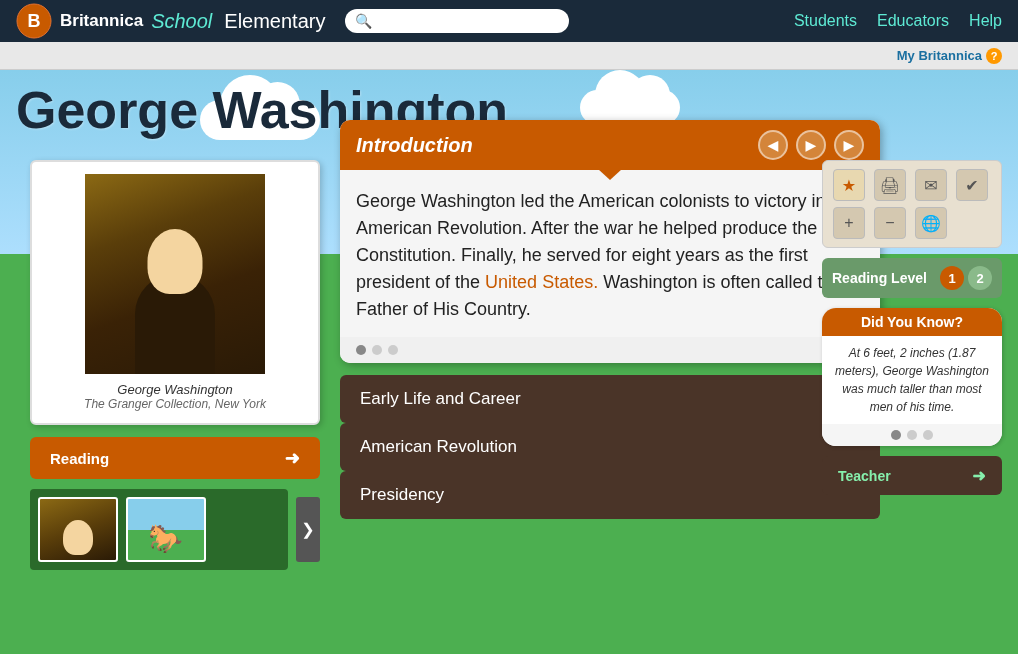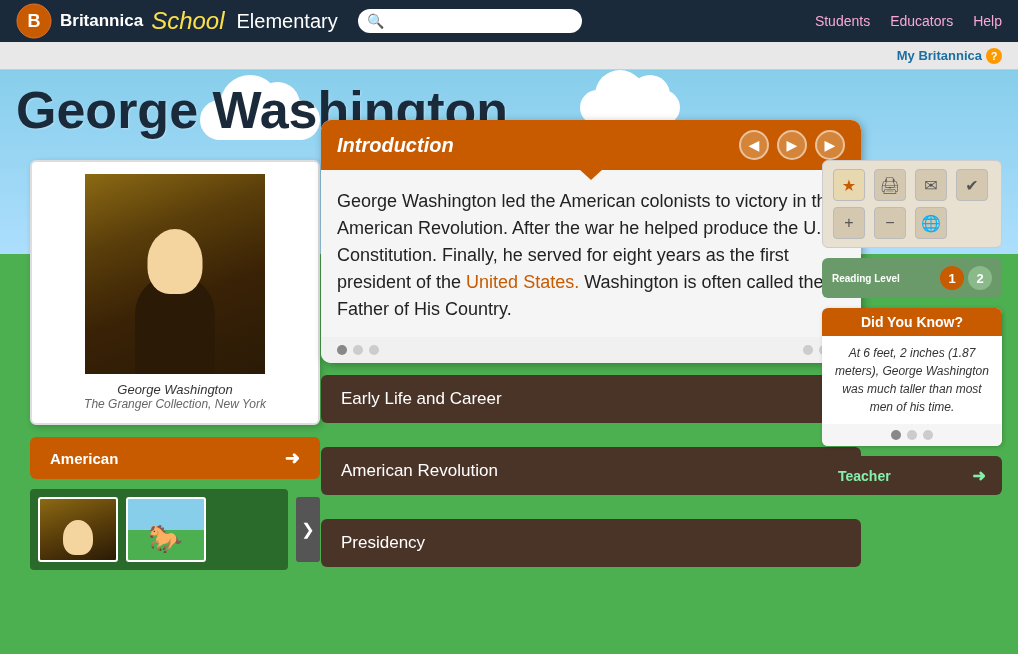--- a/index.html
+++ b/index.html
@@ -19,23 +19,23 @@
       display: flex;
       align-items: center;
       gap: 8px;
       color: white;
     }
     #logo-icon {
       width: 36px;
       height: 36px;
     }
     #logo-school {
-      color: #fde047;
+      color: #5eead4;
       font-style: italic;
-      font-size: 24px;
+      font-size: 20px;
     }
     #logo-level {
       color: white;
       font-size: 20px;
       margin-left: 4px;
     }
     #search-area {
       margin-left: 20px;
     }
     #search-input-wrapper {
@@ -56,22 +56,22 @@
     #search-icon {
       color: #888;
       font-size: 14px;
     }
     #nav-links {
       margin-left: auto;
       display: flex;
       gap: 20px;
     }
     .nav-link {
-      color: #f9a8d4;
-      font-size: 14px;
+      color: #5eead4;
+      font-size: 16px;
       text-decoration: none;
       cursor: pointer;
     }
 
     
     #my-britannica-bar {
       background: #e8e8e8;
       height: 28px;
       display: flex;
       align-items: center;
@@ -316,21 +316,21 @@
       font-size: 16px;
       display: flex;
       align-items: center;
       justify-content: center;
     }
 
     
     #center-panel {
       position: absolute;
       top: 50px;
-      left: 321px;
+      left: 340px;
       width: 540px;
       z-index: 5;
     }
 
     
     #intro-card {
       background: white;
       border-radius: 10px;
       overflow: hidden;
       box-shadow: 2px 2px 8px rgba(0,0,0,0.3);
@@ -409,21 +409,21 @@
       background: #ccc;
     }
     .dot.active { background: #888; }
 
     
     .section-item {
       background: #4a3428;
       color: white;
       padding: 14px 20px;
       border-radius: 6px;
-      margin-bottom: 24px;
+      margin-bottom: 0;
       font-size: 17px;
       cursor: pointer;
       transition: background 0.2s;
     }
 
     
     #right-panel {
       position: absolute;
       top: 90px;
       right: 16px;
@@ -458,39 +458,39 @@
       background: #6a9a6a;
       border-radius: 6px;
       padding: 8px 10px;
       margin-bottom: 10px;
       display: flex;
       align-items: center;
       justify-content: space-between;
     }
     #reading-level-label {
       color: white;
-      font-size: 10px;
+      font-size: 14px;
       font-weight: bold;
     }
     .level-badge {
       width: 24px;
       height: 24px;
       border-radius: 50%;
       display: flex;
       align-items: center;
       justify-content: center;
       font-weight: bold;
       font-size: 13px;
       cursor: pointer;
     }
     .level-badge.selected { background: #c85a00; color: white; }
     .level-badge.unselected { background: #8aba8a; color: white; }
     #did-you-know {
       background: white;
-      border-radius: 6px;
+      border-radius: 14px;
       overflow: hidden;
       margin-bottom: 10px;
       box-shadow: 1px 1px 4px rgba(0,0,0,0.2);
     }
     #dyk-header {
       background: #c85a00;
       color: white;
       font-size: 14px;
       font-weight: bold;
       padding: 6px 10px;
@@ -571,21 +571,21 @@
 
   <h1 id="page-title">George Washington</h1>
 
   <div id="left-panel">
     <div id="image-card">
       <div id="gw-image"></div>
       <p id="image-caption">George Washington</p>
       <p id="image-subcaption">The Granger Collection, New York</p>
     </div>
     <button id="related-btn">
-      <span>American</span>
+      <span>Reading</span>
       <span id="related-arrow">➜</span>
     </button>
     <div id="thumbnails-row">
       <div id="thumbnails-container">
         <div class="thumbnail thumb1"></div>
         <div class="thumbnail thumb2"></div>
       </div>
       <button id="next-thumb-btn">❯</button>
     </div>
   </div>

